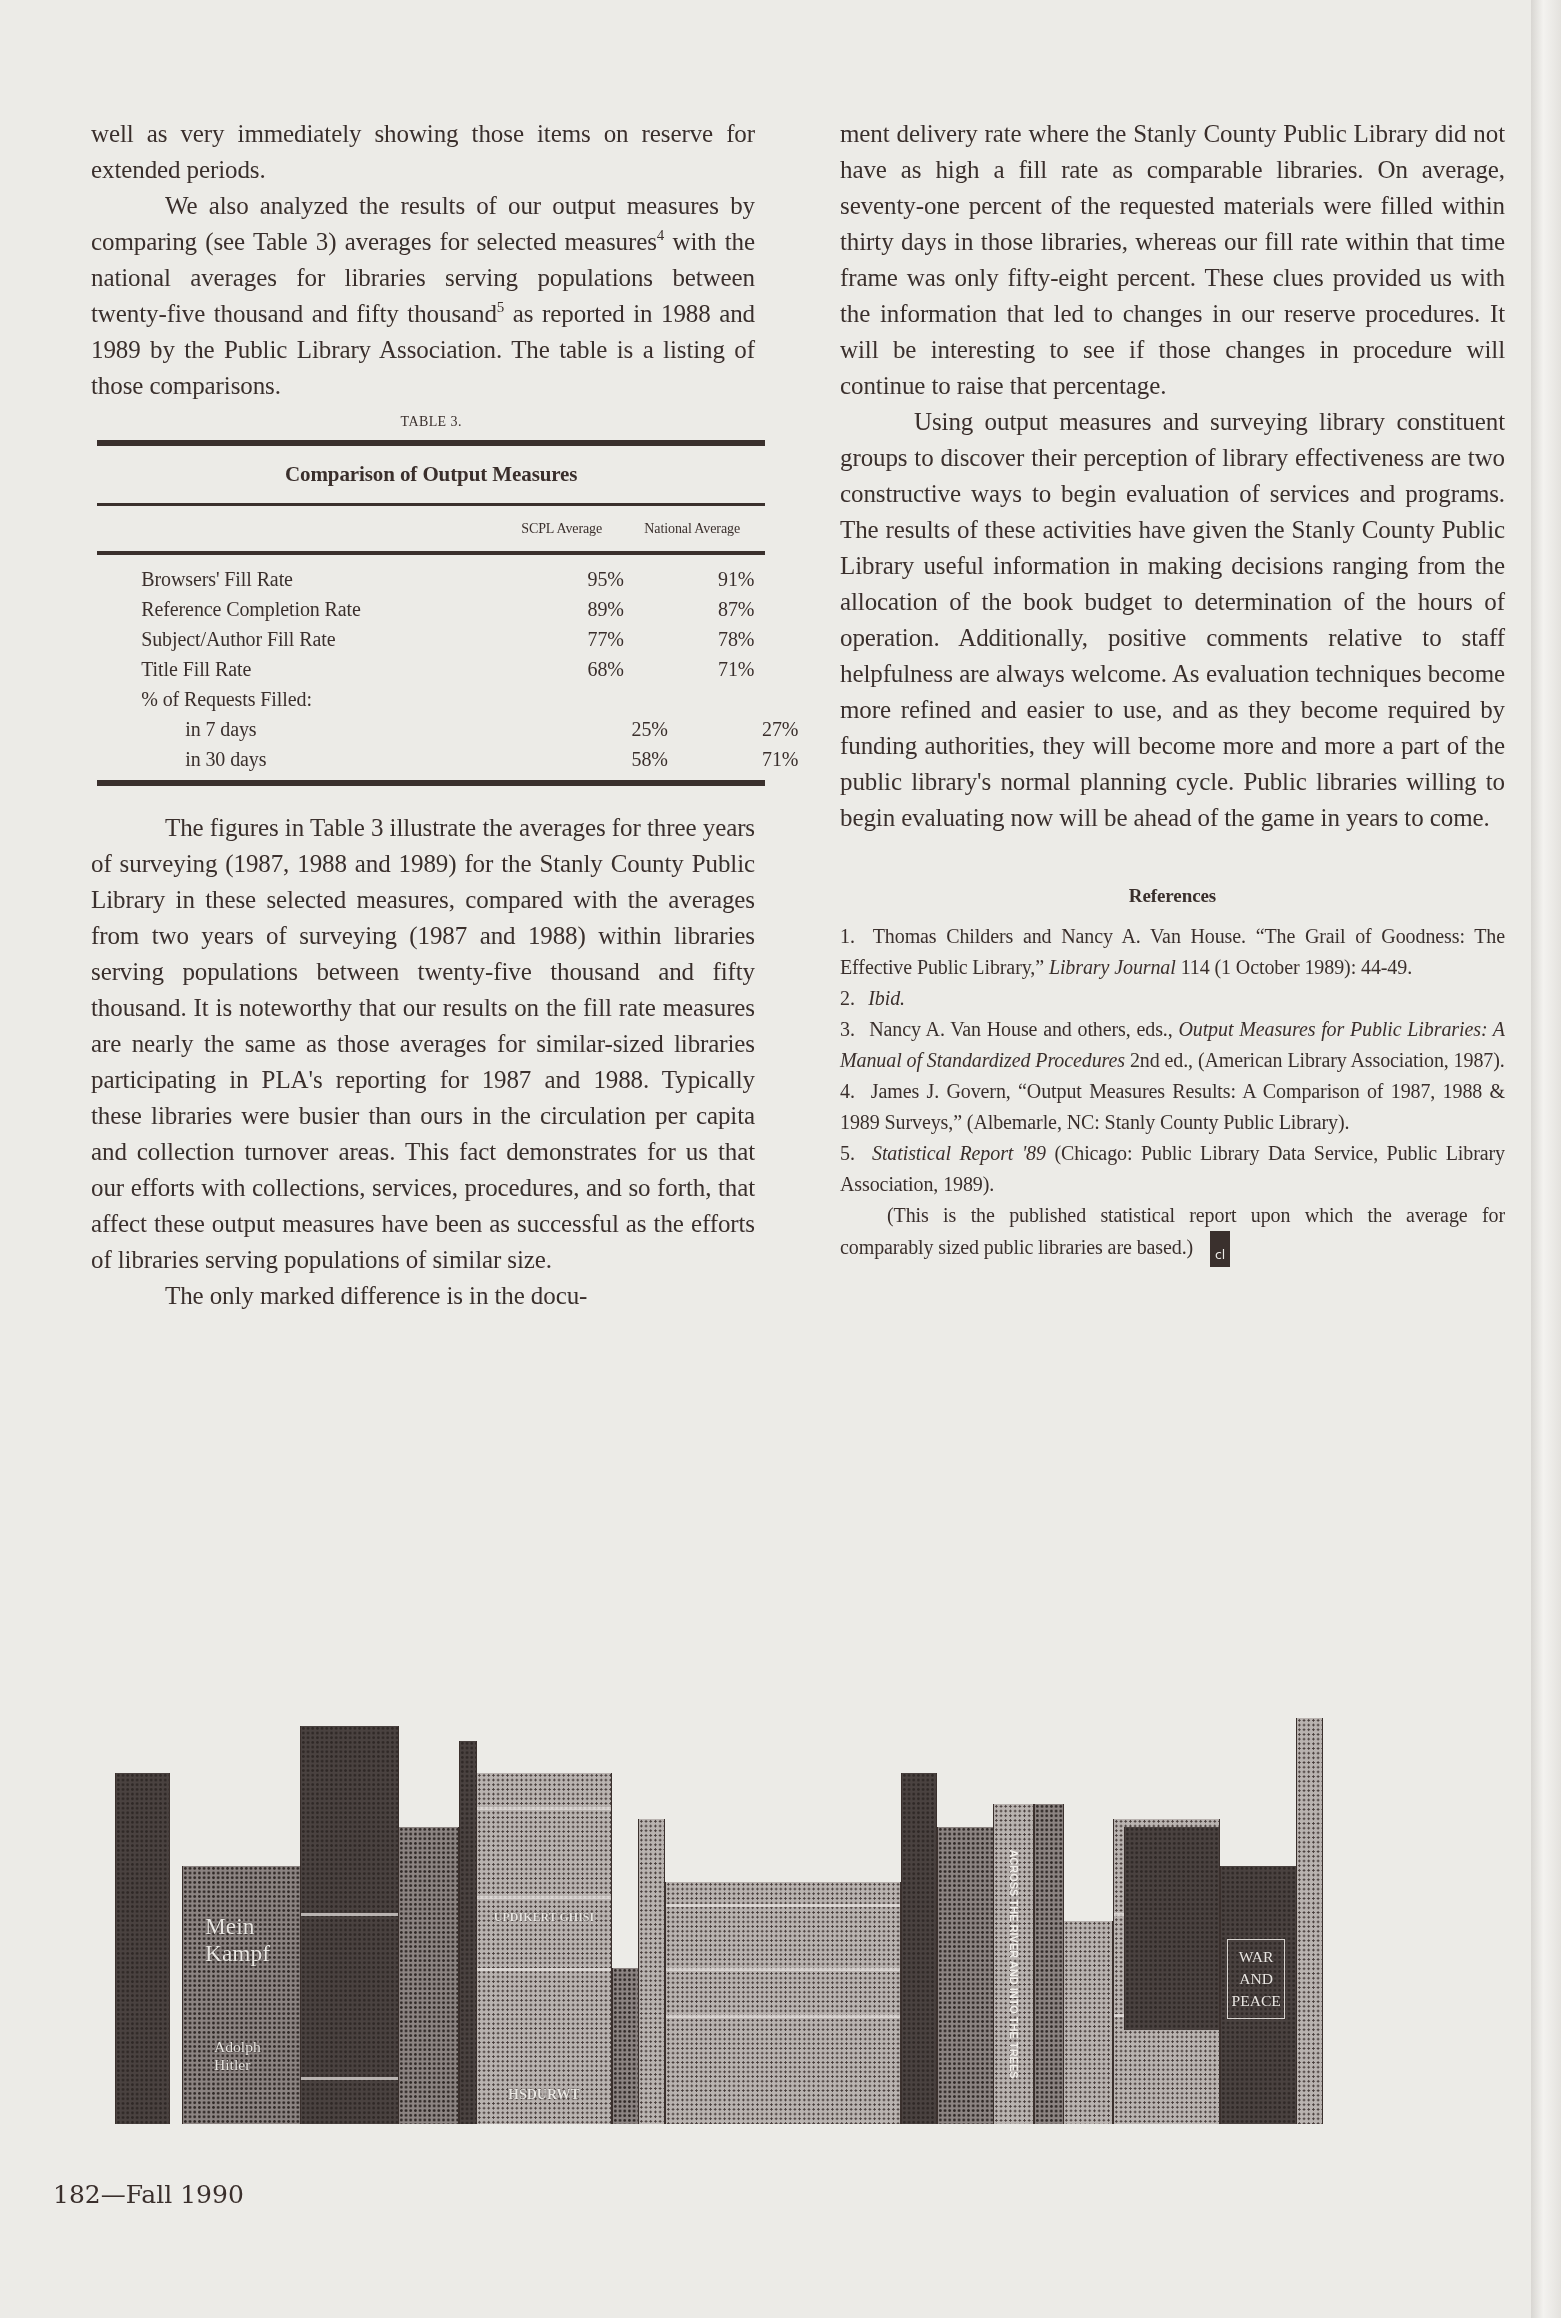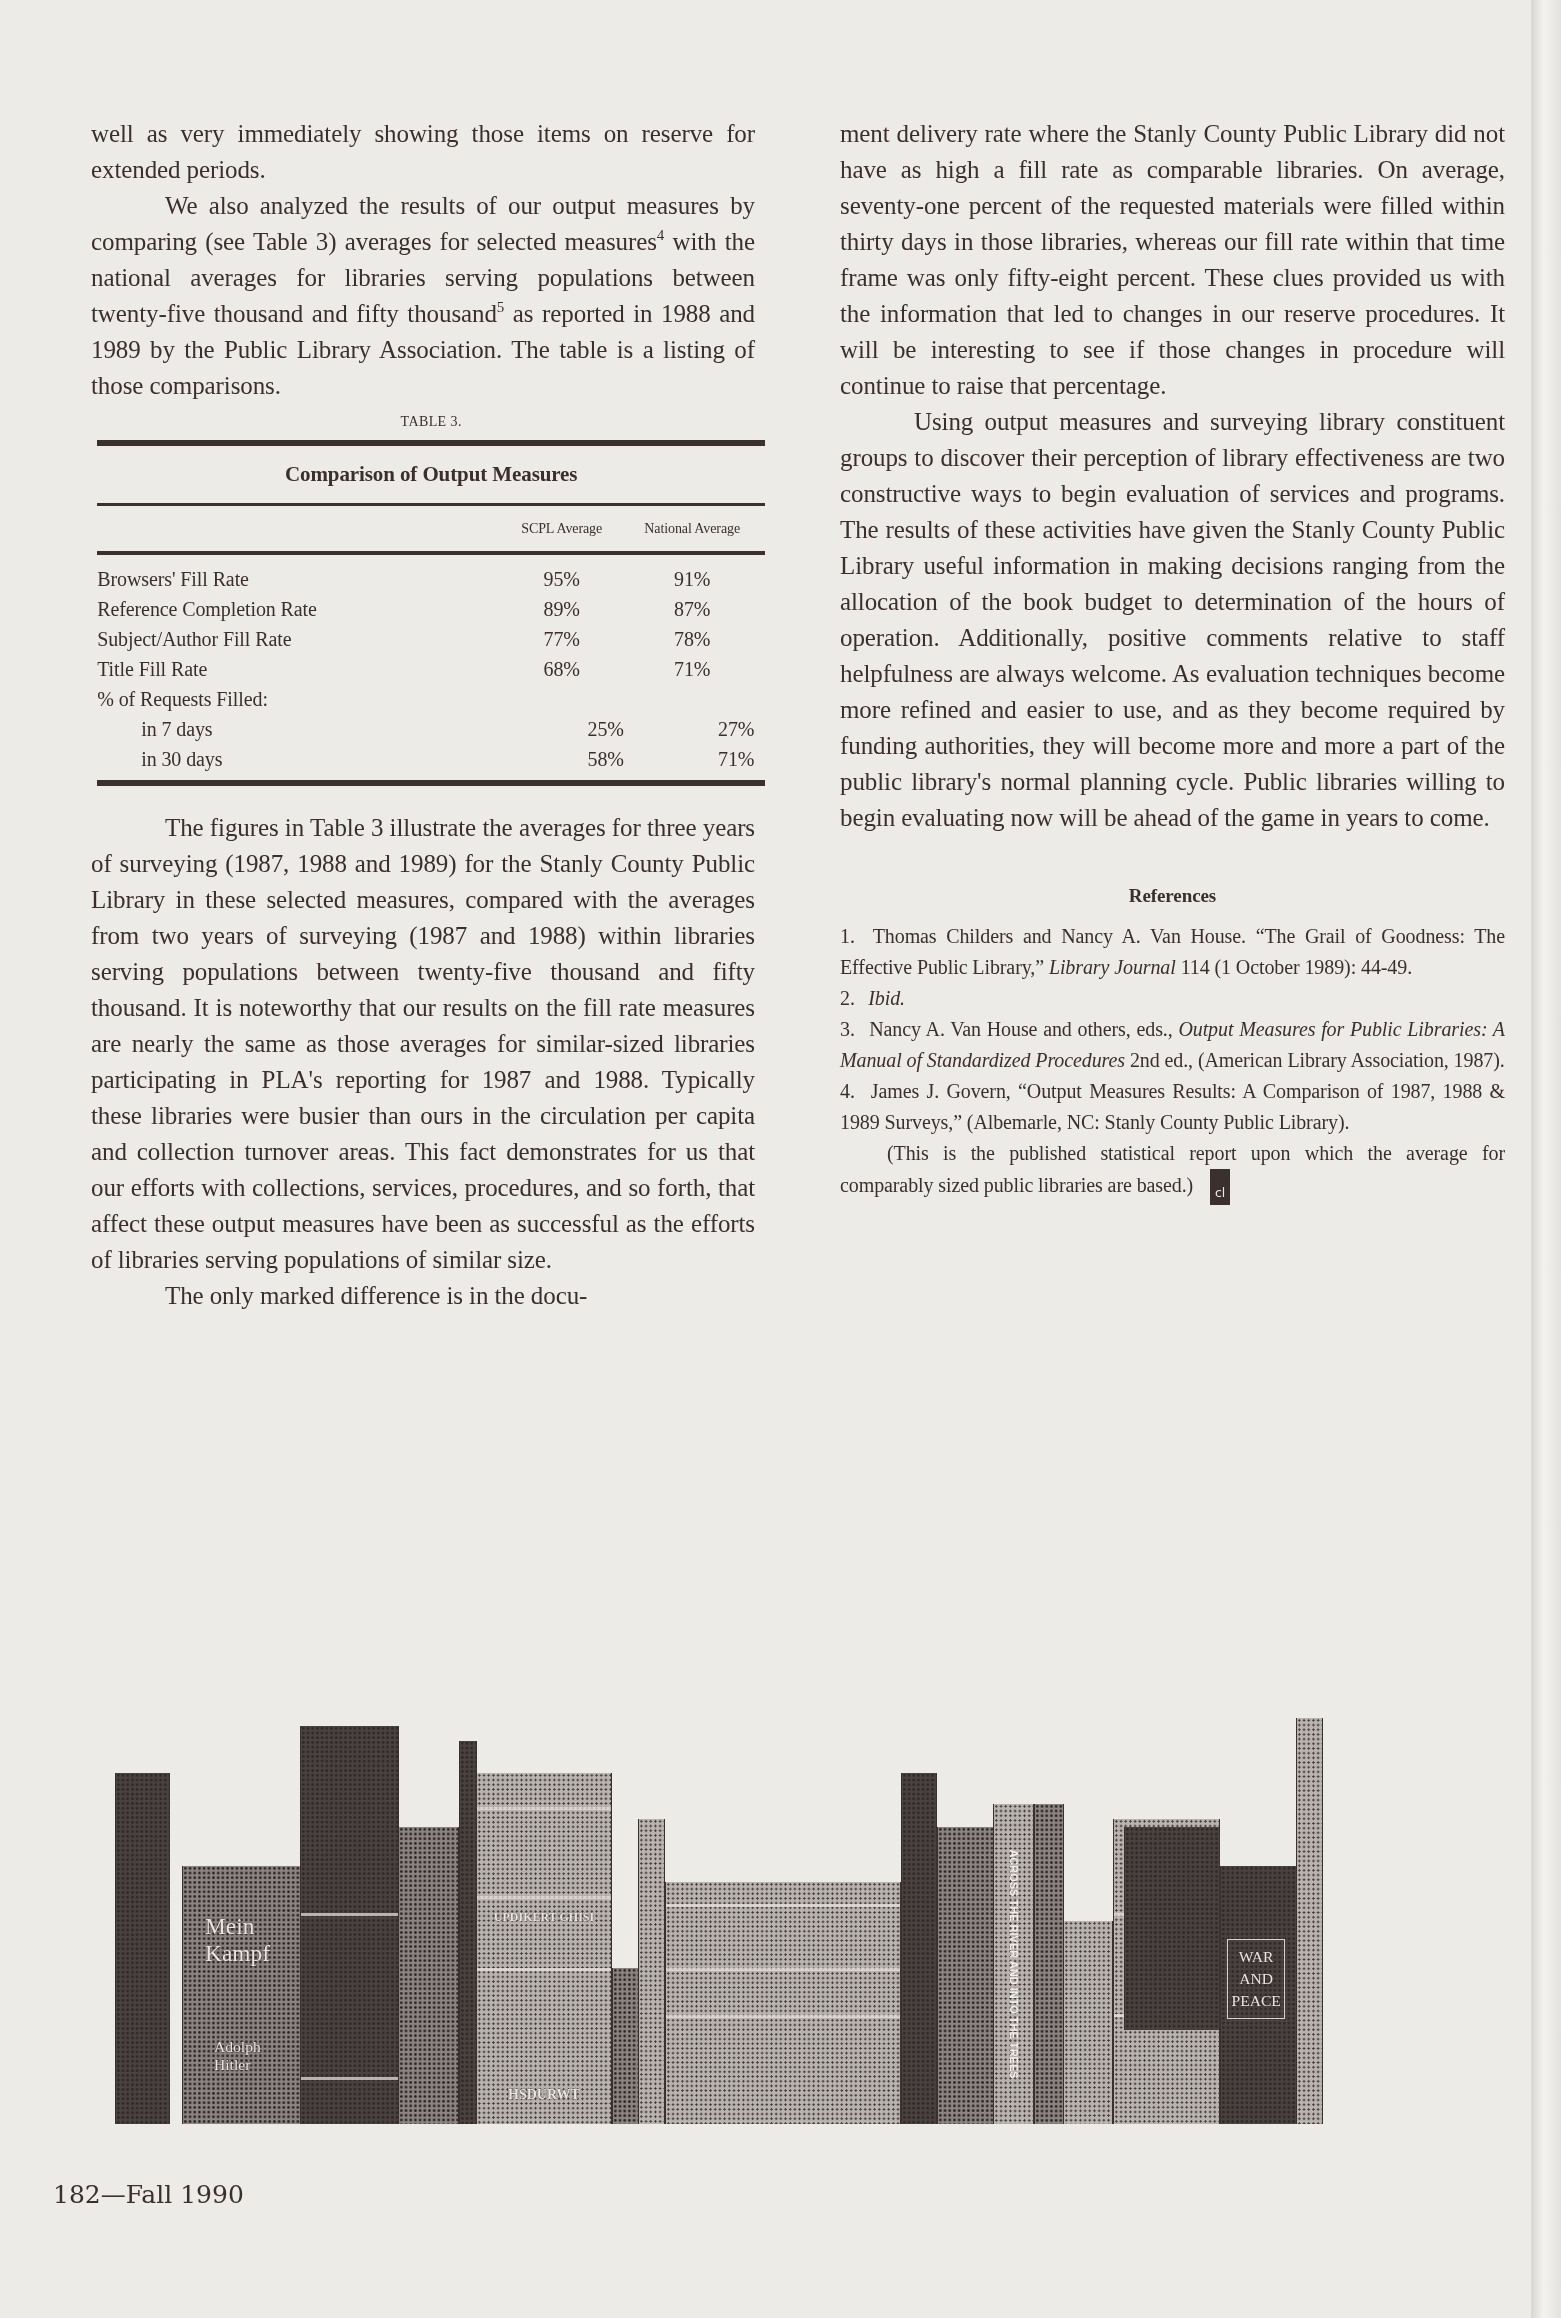--- a/index.html
+++ b/index.html
@@ -33,21 +33,21 @@
   .table-caption { text-align: center; font-size: 14px; line-height: 17px; letter-spacing: 0.4px; margin-bottom: 9.4px; }
   .rule-thick { height: 6.2px; background: #3a302d; }
   .rule-thin { height: 3.1px; background: #3a302d; }
   .table-title { text-align: center; font-weight: bold; font-size: 21px; line-height: 23.4px; padding: 17px 0 17px; }
   .thead { display: flex; font-size: 14px; line-height: 17px; padding: 14px 0 14px; }
   .thead .c0 { flex: 0 0 406px; }
   .thead .c1 { flex: 0 0 117px; text-align: center; }
   .thead .c2 { flex: 0 0 144px; text-align: center; }
   .tbody { padding: 9.4px 0 6.2px; }
   .trow { display: flex; font-size: 20px; line-height: 30px; }
-  .trow .c0 { flex: 0 0 406px; }
+  .trow .c0 { flex: 0 0 406px; margin-left: 44px; }
   .trow .c1 { flex: 0 0 117px; text-align: center; }
   .trow .c2 { flex: 0 0 144px; text-align: center; }
   .trow.sub .c0 { padding-left: 44px; }
 
   
   .refs-title { text-align: center; font-weight: bold; font-size: 19px; line-height: 23.4px; margin: 48px 0 14px; }
   .ref { font-size: 20px; line-height: 31px; text-align: justify; margin: 0; }
   .ref .num { display: inline-block; width: 23.4px; }
   .ref em { }
   .ref.note { text-indent: 47px; }
@@ -155,20 +155,21 @@
 <div class="col right">
   <p>ment delivery rate where the Stanly County Public Library did not have as high a fill rate as comparable libraries. On average, seventy-one percent of the requested materials were filled within thirty days in those libraries, whereas our fill rate within that time frame was only fifty-eight percent. These clues provided us with the information that led to changes in our reserve procedures. It will be interesting to see if those changes in procedure will continue to raise that percentage.</p>
   <p class="indent">Using output measures and surveying library constituent groups to discover their perception of library effectiveness are two constructive ways to begin evaluation of services and programs. The results of these activities have given the Stanly County Public Library useful information in making decisions ranging from the allocation of the book budget to determination of the hours of operation. Additionally, positive comments relative to staff helpfulness are always welcome. As evaluation techniques become more refined and easier to use, and as they become required by funding authorities, they will become more and more a part of the public library's normal planning cycle. Public libraries willing to begin evaluating now will be ahead of the game in years to come.</p>
 
   <div class="refs-title">References</div>
   <div>
     <p class="ref"><span class="num">1.</span> <span>Thomas Childers and Nancy A. Van House. “The Grail of Goodness: The Effective Public Library,” </span><em>Library Journal</em><span> 114 (1 October 1989): 44-49.</span></p>
     <p class="ref"><span class="num">2.</span> <span></span><em>Ibid.</em><span></span></p>
     <p class="ref"><span class="num">3.</span> <span>Nancy A. Van House and others, eds., </span><em>Output Measures for Public Libraries: A Manual of Standardized Procedures</em><span> 2nd ed., (American Library Association, 1987).</span></p>
     <p class="ref"><span class="num">4.</span> <span>James J. Govern, “Output Measures Results: A Comparison of 1987, 1988 &amp; 1989 Surveys,” (Albemarle, NC: Stanly County Public Library).</span><em></em><span></span></p>
+    <p class="ref"><span class="num">5.</span> <span></span><em>Statistical Report '89</em><span> (Chicago: Public Library Data Service, Public Library Association, 1989).</span></p>
     <p class="ref note"><span>(This is the published statistical report upon which the average for comparably sized public libraries are based.)</span><span class="end-mark">nl<br>cl</span></p>
   </div>
 </div>
 
 <div class="books">
   <div class="book dark" style="left:6.2px; width:53px; height:351px;"></div>
   <div class="book mid" style="left:73px; width:125px; height:258px;">
     <div class="book-label" style="top:47px; font-size:23.4px; width:78px; left:22px; text-align:left;">Mein Kampf</div>
     <div class="book-label" style="top:172px; font-size:15.6px; width:55px; left:31px; text-align:left;">Adolph Hitler</div>
   </div>

